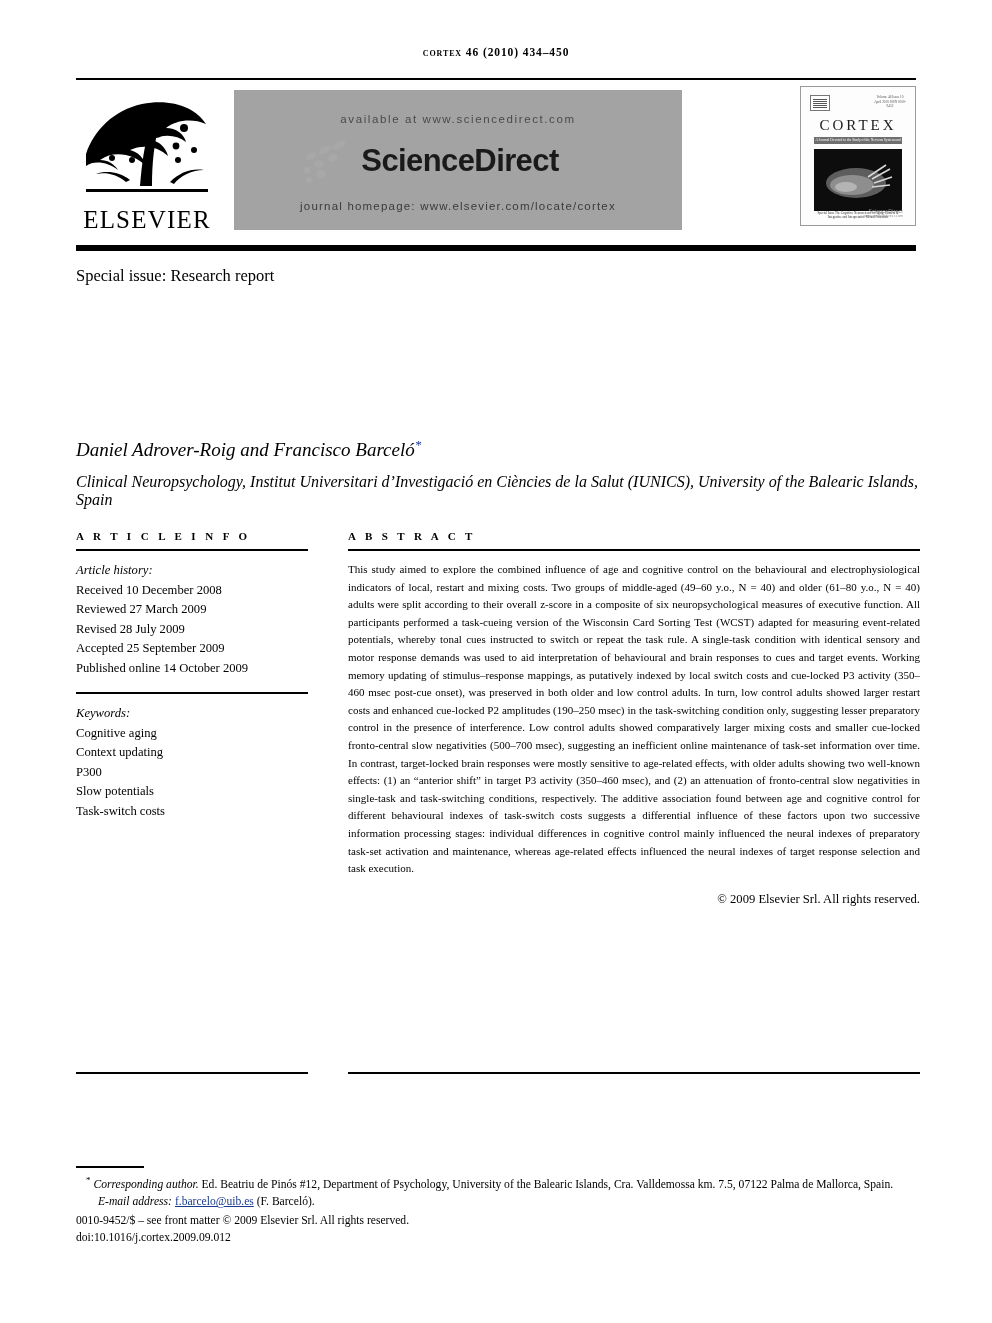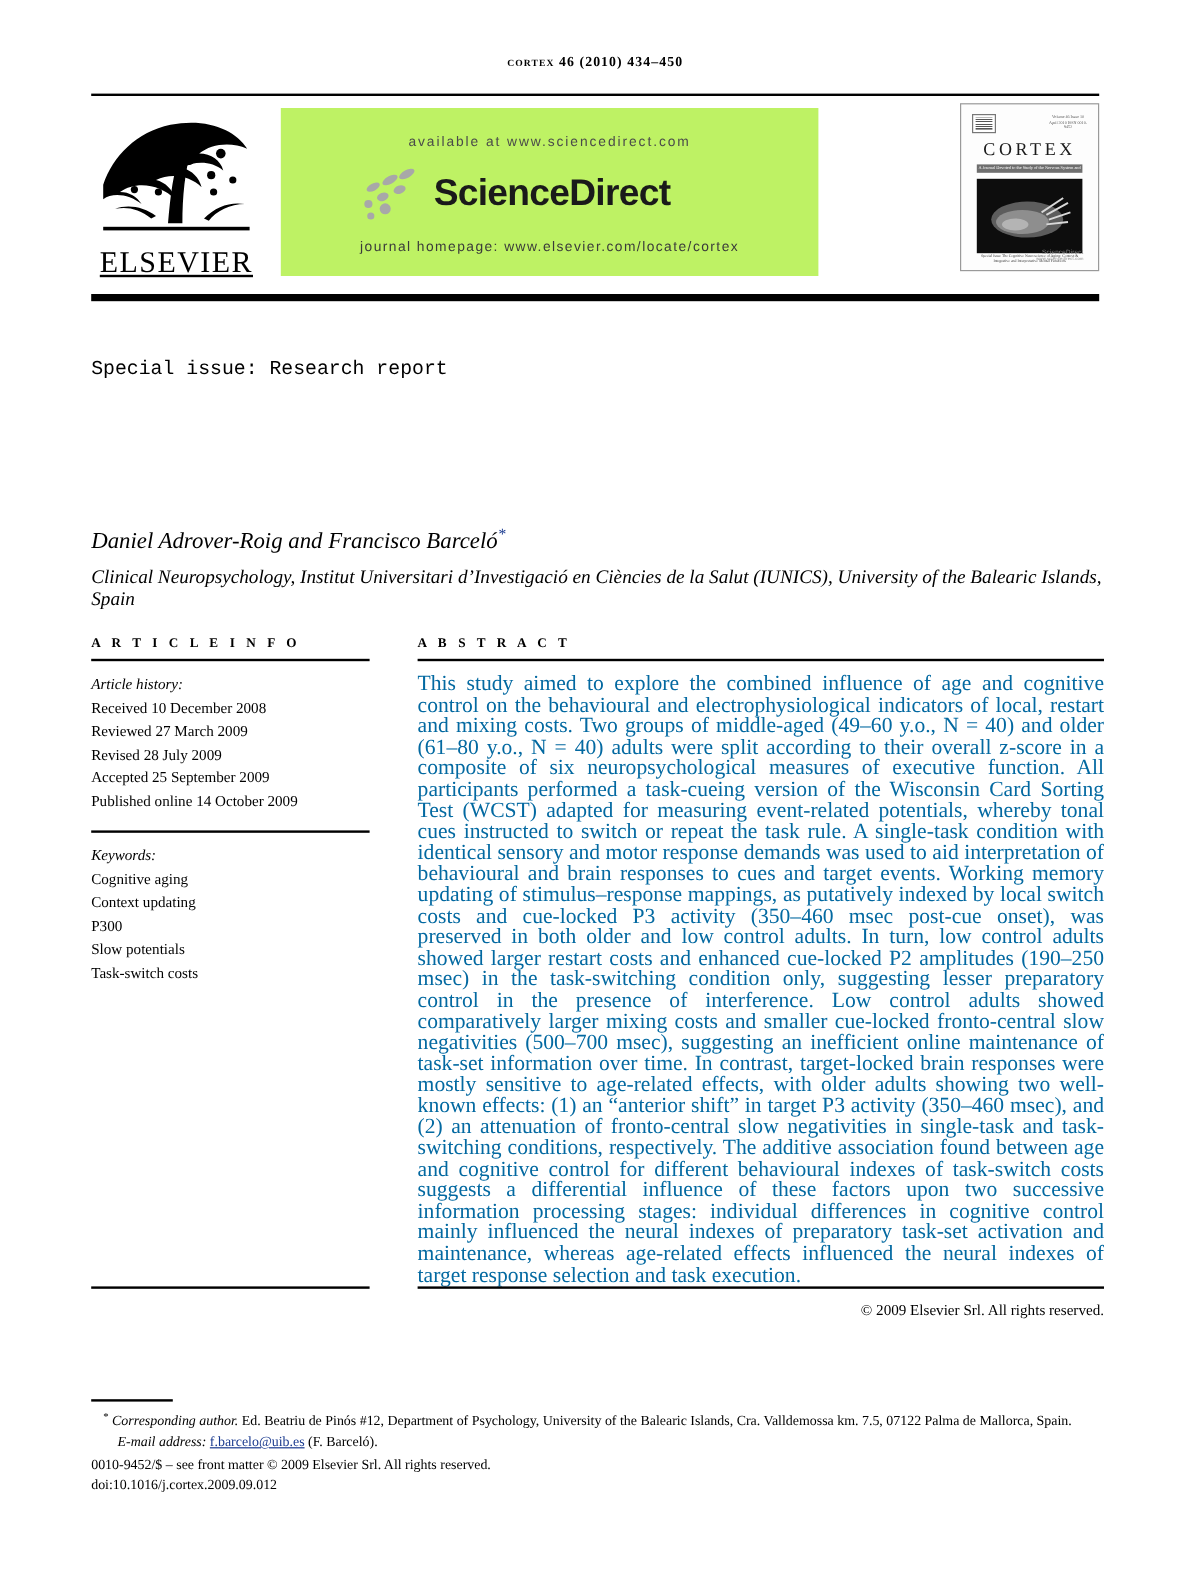--- a/index.html
+++ b/index.html
@@ -77,30 +77,29 @@
   .elsevier-word {
     position: absolute;
     left: 0;
     bottom: 2px;
     width: 142px;
     text-align: center;
     font-family: "Liberation Serif", serif;
     font-size: 25px;
     letter-spacing: 1.2px;
     color: #000;
-    text-decoration: underline;
   }
 
   .sd-banner {
     position: absolute;
     left: 158px;
     top: 2px;
     width: 448px;
     height: 140px;
-    background: #bef264;
+    background: #a3a3a3;
   }
   .sd-avail {
     position: absolute;
     top: 23px;
     left: 0; right: 0;
     text-align: center;
     font-family: "Liberation Sans", sans-serif;
     font-size: 11.5px;
     letter-spacing: 1.6px;
     color: #4a4a4a;
@@ -249,25 +248,24 @@
     top: 245px;
     height: 6px;
     background: #000;
   }
 
   
   .special-issue {
     position: absolute;
     left: 76px;
     top: 266px;
-    font-family: Liberation Mono, monospace;
+    font-family: Liberation Serif, serif;
     font-size: 16.5px;
     font-weight: 400;
     color: #000;
-    margin-top: 32px;
   }
 
   
   .title {
     position: absolute;
     left: 76px;
     top: 300px;
     width: 846px;
     font-family: "Liberation Serif", serif;
     font-size: 27.5px;
@@ -356,24 +354,24 @@
     position: absolute;
     left: 76px;
     top: 1072px;
     width: 232px;
     height: 2px;
     background: #000;
   }
 
   .abstract {
     font-family: "Liberation Serif", serif;
-    font-size: 18px;
+    font-size: 11px;
     line-height: 17.6px;
     text-align: justify;
-    color: #0369a1;
+    color: #000000;
     margin: 0;
     hyphens: auto;
   }
   .copyright {
     font-family: "Liberation Serif", serif;
     font-size: 12.6px;
     text-align: right;
     margin-top: 14px;
     color: #000;
   }

